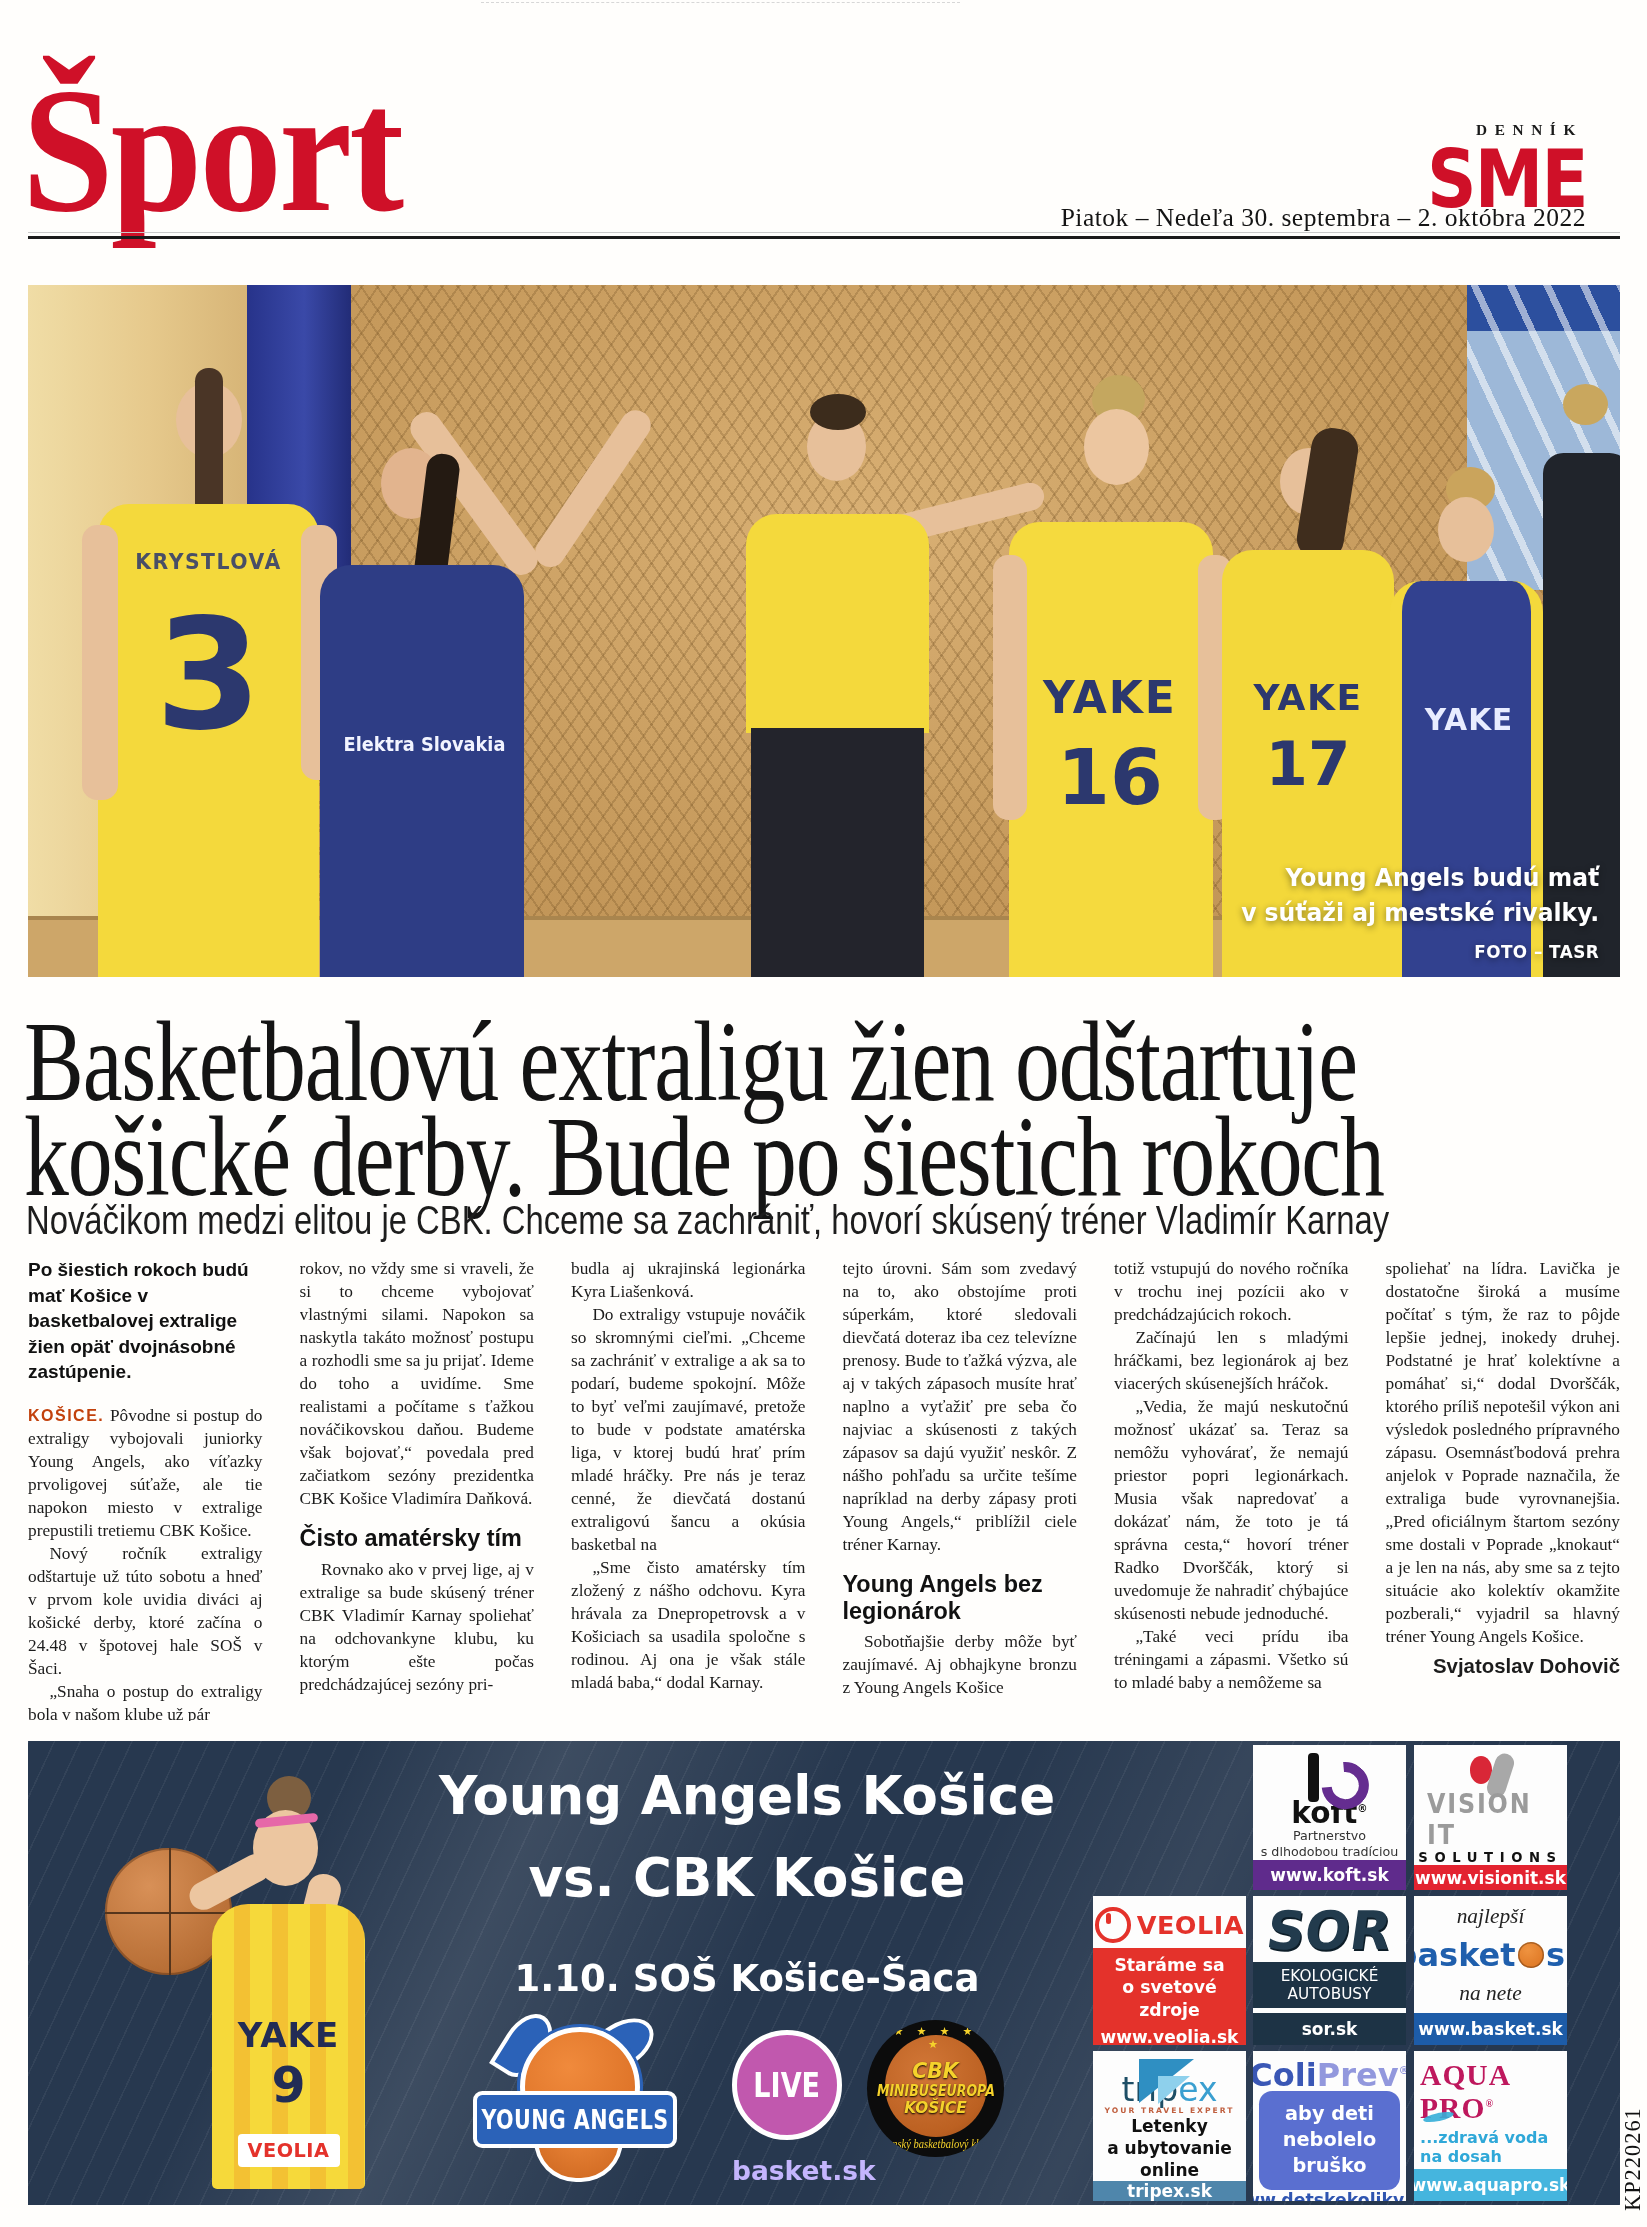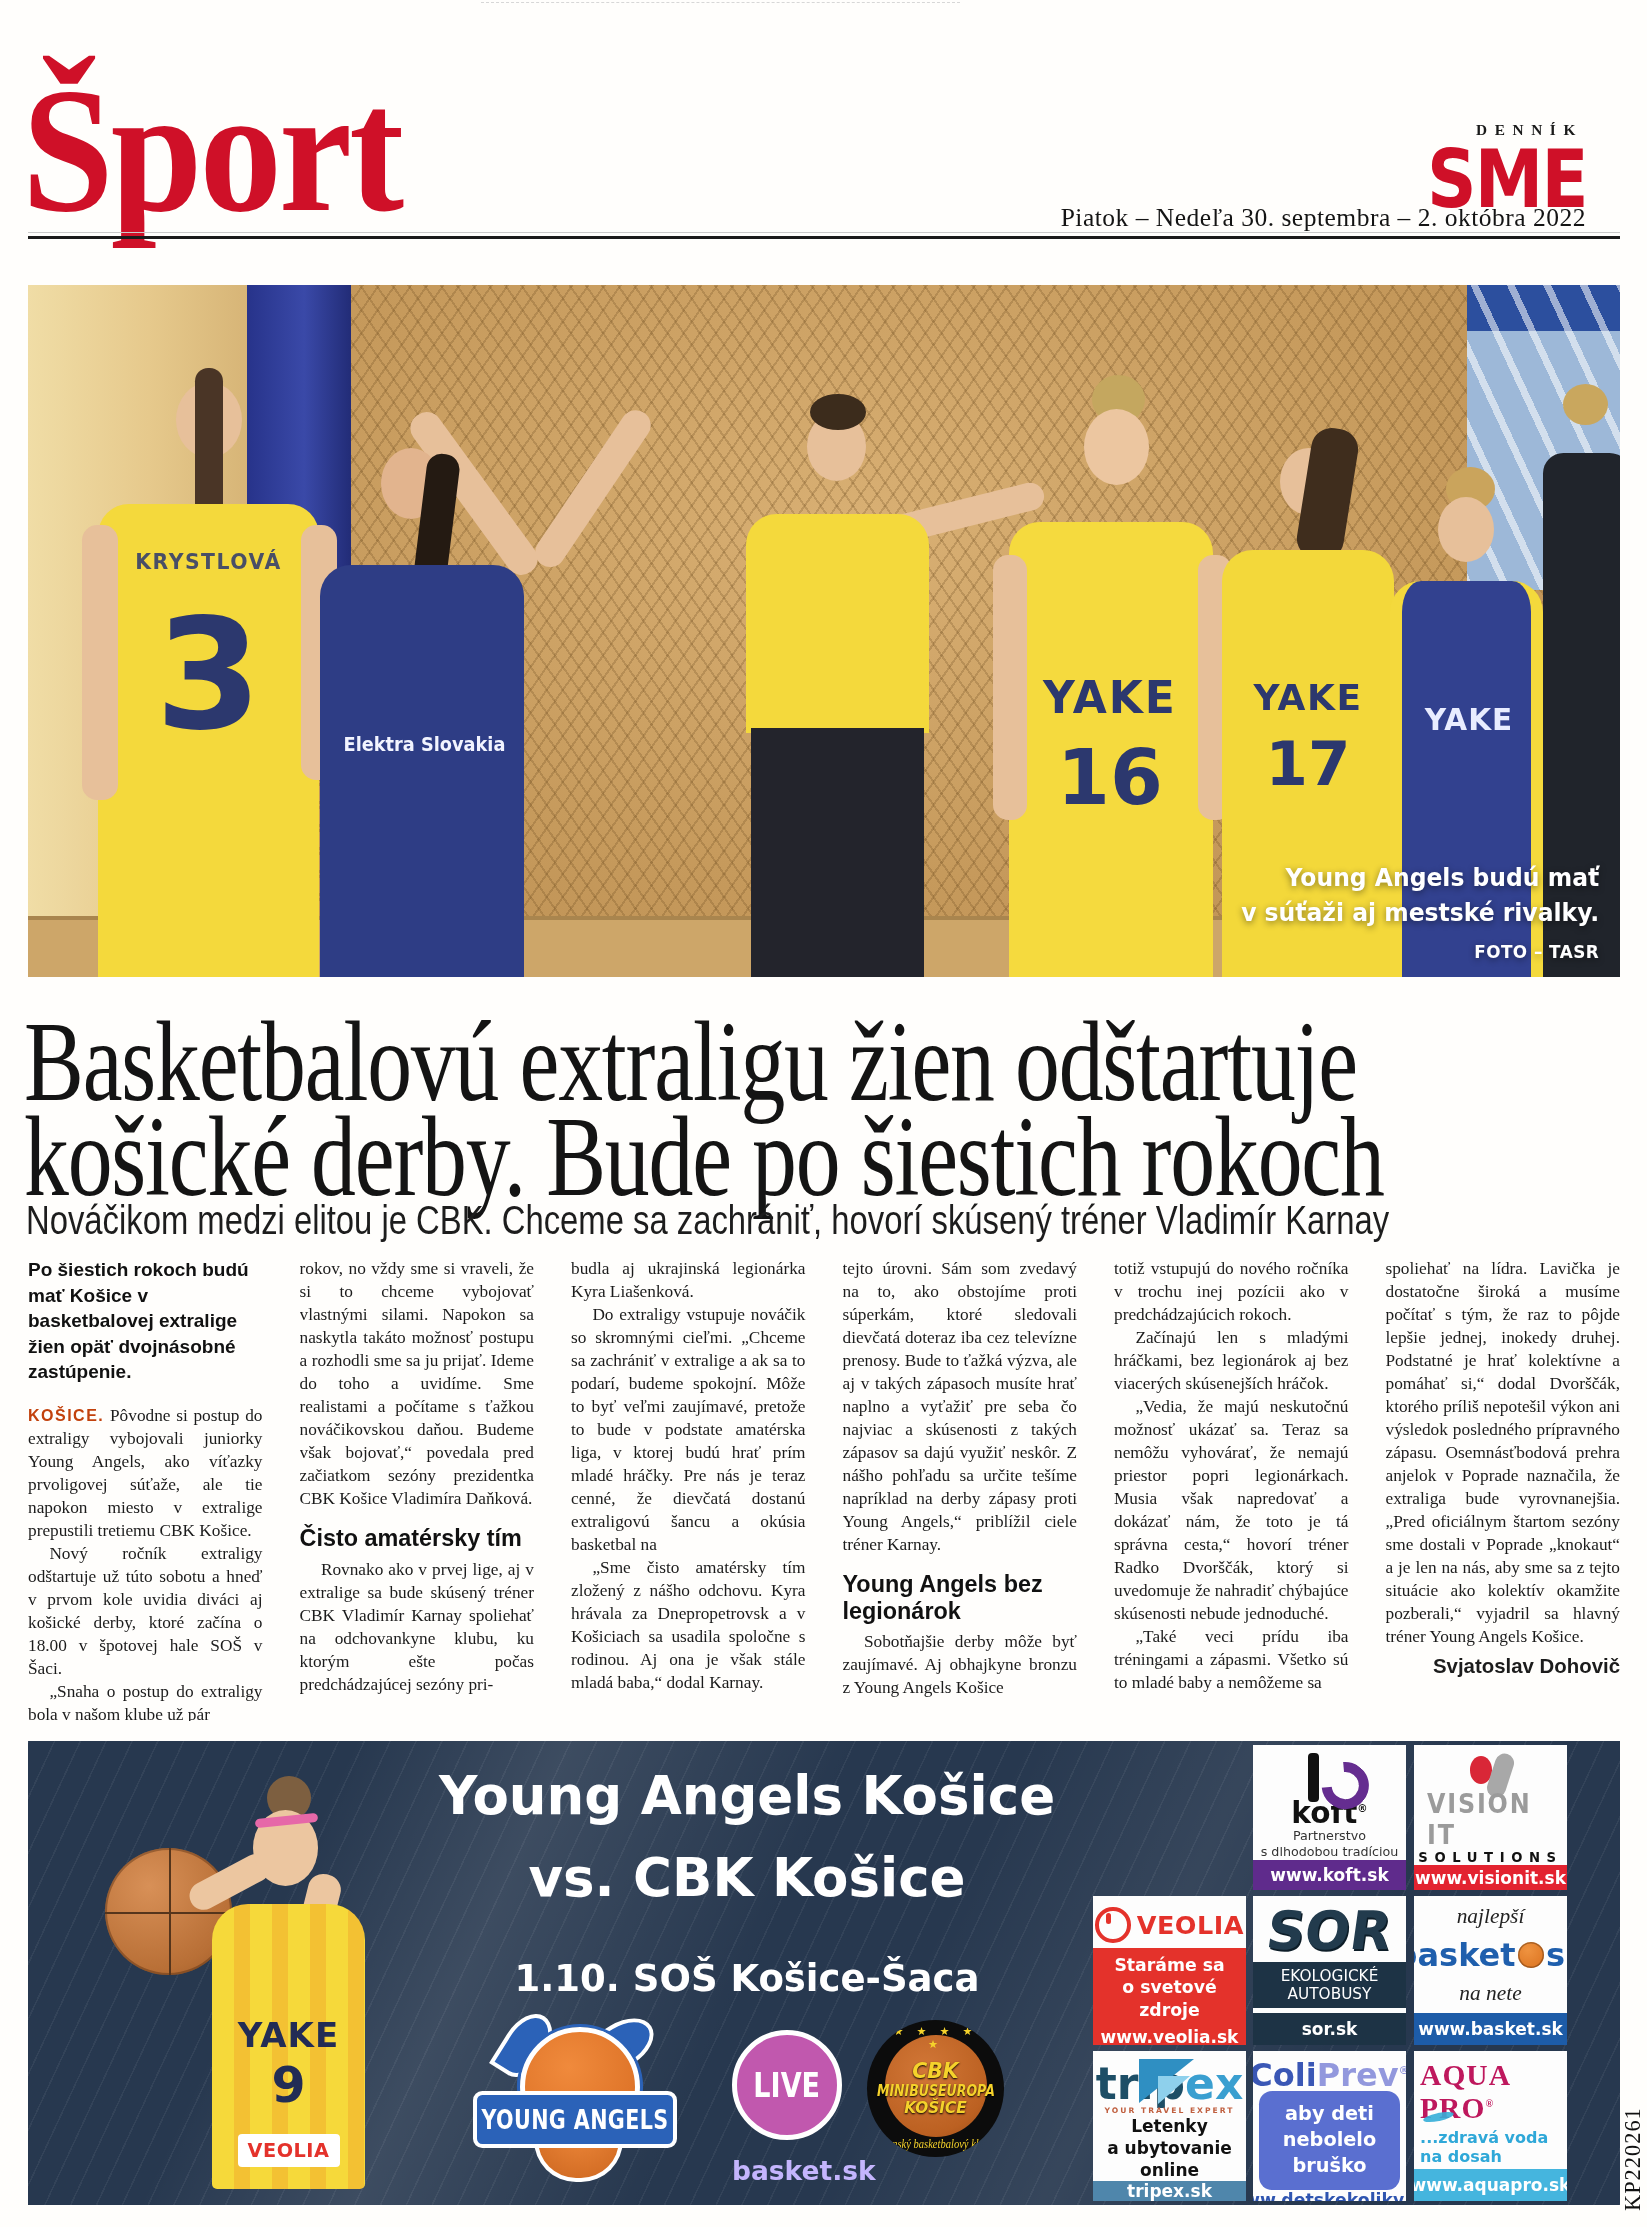--- a/index.html
+++ b/index.html
@@ -182,21 +182,21 @@
   .bk-word{font-weight:bold;font-size:32px;color:#1f5fad;}
   .bk-ball{width:26.5px;height:26.5px;border-radius:50%;
      background:radial-gradient(circle at 38% 30%,#ef9340 0%,#e07b28 70%,#b85f18 100%);
      box-shadow:inset 0 0 0 1.5px rgba(80,40,10,.4);}
 
   .tx-icon{position:relative;width:61px;height:47px;}
   .tx-big{position:absolute;left:0;top:0;width:0;height:0;border-style:solid;
      border-width:0 0 44px 55px;border-color:transparent transparent transparent #2f8fc2;}
   .tx-small{position:absolute;left:19.3px;top:17.3px;width:0;height:0;border-style:solid;
      border-width:0 0 28.5px 32px;border-color:transparent transparent transparent #8ed0ec;}
-  .tx-word{font-weight:bold;font-size:44px;line-height:1;margin-top:31px;}
+  .tx-word{font-weight:normal;font-size:33px;line-height:1;margin-top:31px;}
   .tx-a{color:#1d4e66;} .tx-b{color:#3a9fd0;}
   .tx-sub{font-size:7.6px;color:#c06040;letter-spacing:2px;font-weight:bold;}
   .tx-tag{font-family:"DejaVu Sans",sans-serif;font-weight:bold;font-size:17px;color:#111;
      text-align:center;line-height:1.3;}
 
   .cp-word{font-weight:bold;font-size:32px;line-height:1;}
   .cp-a{color:#3a57b5;} .cp-b{color:#9298dd;}
   .cp-box{background:#5a6fd0;border-radius:13.2px;color:#fff;text-align:center;font-weight:bold;
      font-size:19.3px;line-height:1.35;padding:10.2px 13.2px;}
   .cp-url{font-weight:bold;font-size:17.3px;color:#2f55b0;padding-bottom:7.1px;}
@@ -300,21 +300,21 @@
   </div>
 
   <div class="hl hl1">Basketbalovú extraligu žien odštartuje</div>
   <div class="hl hl2">košické derby. Bude po šiestich rokoch</div>
   <div class="subhead">Nováčikom medzi elitou je CBK. Chceme sa zachrániť, hovorí skúsený tréner Vladimír Karnay</div>
 
   <div class="cols">
     <div class="col">
       <p class="lead-bold">Po šiestich rokoch budú mať Košice v basketbalovej extralige žien opäť dvojnásobné zastúpenie.</p>
       <p><span class="city">KOŠICE.</span> <span>Pôvodne si postup do extraligy vybojovali juniorky Young Angels, ako víťazky prvoligovej súťaže, ale tie napokon miesto v extralige prepustili tretiemu CBK Košice.</span></p>
-      <p class="ind">Nový ročník extraligy odštartuje už túto sobotu a hneď v prvom kole uvidia diváci aj košické derby, ktoré začína o 18.00 v špotovej hale SOŠ v Šaci.</p>
+      <p class="ind">Nový ročník extraligy odštartuje už túto sobotu a hneď v prvom kole uvidia diváci aj košické derby, ktoré začína o 24.48 v špotovej hale SOŠ v Šaci.</p>
       <p class="ind">„Snaha o postup do extraligy bola v našom klube už pár</p>
     </div>
     <div class="col">
       <p>rokov, no vždy sme si vraveli, že si to chceme vybojovať vlastnými silami. Napokon sa naskytla takáto možnosť postupu a rozhodli sme sa ju prijať. Ideme do toho a uvidíme. Sme realistami a počítame s ťažkou nováčikovskou daňou. Budeme však bojovať,“ povedala pred začiatkom sezóny prezidentka CBK Košice Vladimíra Daňková.</p>
       <p class="colsub">Čisto amatérsky tím</p>
       <p class="ind">Rovnako ako v prvej lige, aj v extralige sa bude skúsený tréner CBK Vladimír Karnay spoliehať na odchovankyne klubu, ku ktorým ešte počas predchádzajúcej sezóny pri-</p>
     </div>
     <div class="col">
       <p>budla aj ukrajinská legionárka Kyra Liašenková.</p>
       <p class="ind">Do extraligy vstupuje nováčik so skromnými cieľmi. „Chceme sa zachrániť v extralige a ak sa to podarí, budeme spokojní. Môže to byť veľmi zaujímavé, pretože to bude v podstate amatérska liga, v ktorej budú hrať prím mladé hráčky. Pre nás je teraz cenné, že dievčatá dostanú extraligovú šancu a okúsia basketbal na</p>

